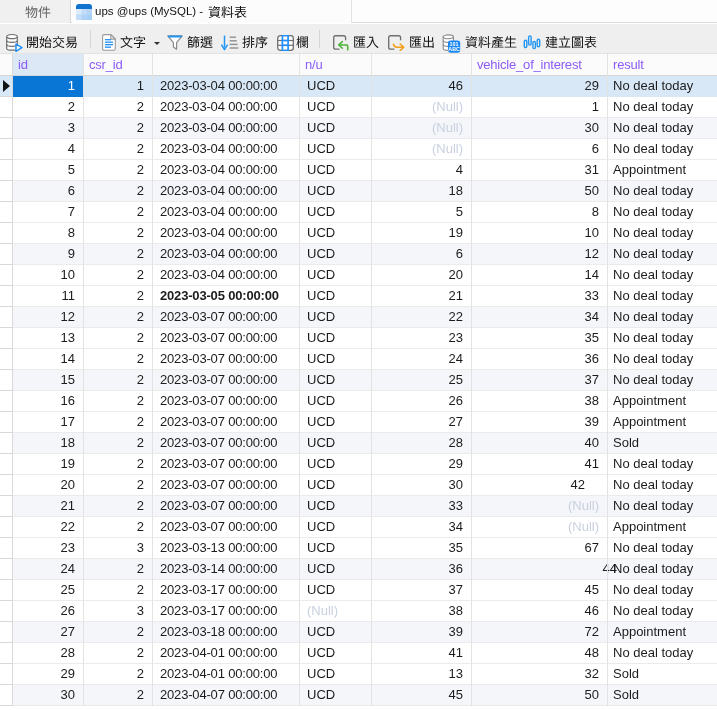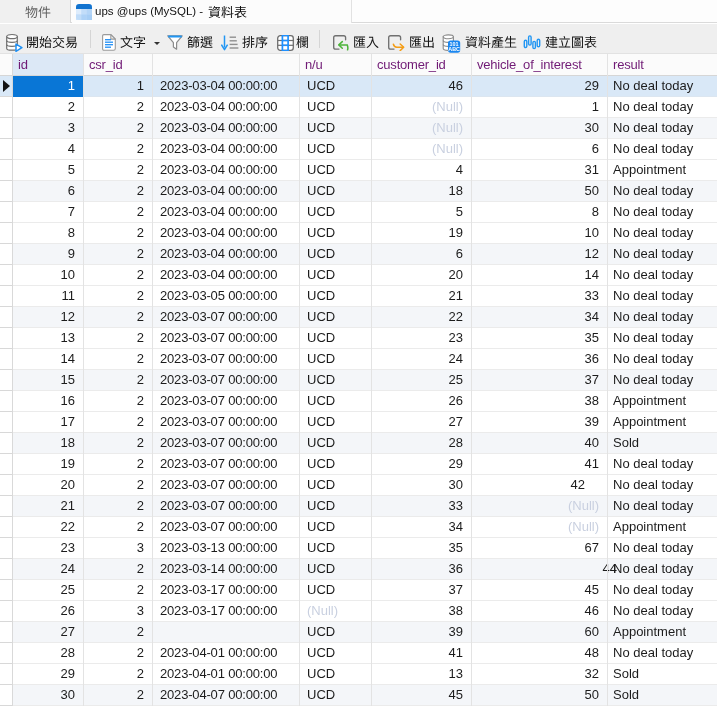--- a/index.html
+++ b/index.html
@@ -12,21 +12,21 @@
 #tab2{left:72px;top:0;width:280px;height:23px;background:#fcfcfc;
   border-right:1px solid #e2e2e2}
 #tabtitle{left:95px;top:0;height:23px;line-height:23px;
   font-size:11.5px;color:#101010}
 #toolbar{left:0;top:24px;width:717px;height:30px;
   background:#efefef;border-bottom:1px solid #e2e2e2}
 .tsep{top:30px;width:1px;height:18px;background:#d5d5d5}
 #hdr{left:0;top:54px;width:717px;height:22px;
   background:#fbfbfb;border-bottom:1px solid #d6d6d6}
 .hcell{position:absolute;top:0;height:21px;line-height:21px;font-size:13px;
-  letter-spacing:-.2px;color:#701a75;padding-left:5px;white-space:nowrap}
+  letter-spacing:-.2px;color:#8b5cf6;padding-left:5px;white-space:nowrap}
 .row{position:absolute;left:13px;width:704px;height:21px;
   border-bottom:1px solid #ebebeb;background:#fff}
 .row.tint{background:#f4f6f9}
 .row.sel{background:#d9e8f7;border-bottom-color:#dce6f0}
 .gut{position:absolute;left:0;width:13px;height:21px;background:#fff;
   border-bottom:1px solid #d8d8d8}
 .gut.sel{background:#d9e8f7}
 .cell{position:absolute;top:0;height:20px;line-height:20px;font-size:13px;
   color:#1c1c1c;white-space:nowrap;overflow:hidden}
 .rt{text-align:right}
@@ -160,21 +160,20 @@
       </g>
     </svg>
     <svg style="position:absolute;left:545px;top:34px" width="52" height="16.25" viewBox="0 -13 52 16.25">
       <path d="M4.29 -8.06H12.29V-7.29H4.29ZM4.93 -4.48H11.69V-3.74H4.93ZM4.38 -2.72H12.18V-1.94H4.38ZM7.55 -10.92H8.48V-0.64H7.55ZM5.12 -9.81H11.39V-5.49H5.03V-6.28H10.52V-9.04H5.12ZM0.83 -10.11H3.80V-9.24H0.83ZM1.78 -6.40H3.77V-5.52H1.66ZM3.43 -6.40H3.61L3.80 -6.41L4.34 -6.28Q4.04 -3.51 3.23 -1.70Q2.42 0.10 1.20 1.04Q1.13 0.94 1.00 0.81Q0.87 0.69 0.73 0.57Q0.58 0.44 0.48 0.39Q1.68 -0.47 2.43 -2.11Q3.19 -3.74 3.43 -6.20ZM1.74 -4.46Q2.15 -3.09 2.78 -2.25Q3.42 -1.40 4.28 -0.95Q5.13 -0.49 6.20 -0.33Q7.27 -0.17 8.50 -0.17Q8.66 -0.17 9.05 -0.17Q9.44 -0.17 9.95 -0.17Q10.45 -0.17 10.97 -0.17Q11.48 -0.17 11.89 -0.17Q12.31 -0.17 12.51 -0.18Q12.43 -0.08 12.36 0.08Q12.29 0.25 12.22 0.42Q12.15 0.58 12.13 0.71H11.45H8.49Q7.07 0.71 5.90 0.52Q4.73 0.33 3.80 -0.19Q2.86 -0.71 2.16 -1.68Q1.47 -2.64 1.01 -4.19ZM1.26 -5.11Q1.23 -5.21 1.16 -5.36Q1.08 -5.50 1.00 -5.65Q0.92 -5.81 0.86 -5.90Q1.04 -5.94 1.26 -6.16Q1.48 -6.38 1.68 -6.69Q1.82 -6.89 2.13 -7.41Q2.43 -7.93 2.78 -8.63Q3.13 -9.32 3.41 -10.02V-10.09L3.77 -10.26L4.39 -9.85Q3.82 -8.64 3.19 -7.53Q2.56 -6.42 1.96 -5.63V-5.62Q1.96 -5.62 1.86 -5.56Q1.75 -5.51 1.61 -5.43Q1.47 -5.36 1.36 -5.27Q1.26 -5.19 1.26 -5.11Z M14.26 -8.46H24.78V-7.49H14.26ZM13.70 -0.49H25.31V0.48H13.70ZM16.07 -6.56 17.03 -6.79Q17.29 -5.92 17.55 -4.93Q17.81 -3.94 18.02 -3.00Q18.23 -2.07 18.33 -1.31L17.30 -1.05Q17.20 -1.81 17.00 -2.76Q16.81 -3.70 16.56 -4.70Q16.32 -5.69 16.07 -6.56ZM21.98 -6.79 23.09 -6.59Q22.87 -5.79 22.60 -4.90Q22.33 -4.02 22.05 -3.14Q21.76 -2.26 21.47 -1.48Q21.18 -0.69 20.90 -0.07L19.94 -0.29Q20.23 -0.91 20.51 -1.72Q20.8 -2.52 21.07 -3.41Q21.35 -4.30 21.58 -5.17Q21.81 -6.03 21.98 -6.79ZM18.56 -10.74 19.51 -11.00Q19.71 -10.50 19.90 -9.92Q20.10 -9.33 20.20 -8.92L19.20 -8.62Q19.11 -9.05 18.93 -9.65Q18.76 -10.24 18.56 -10.74Z M30.71 -8.37V-7.51H34.24V-8.37ZM29.9 -8.94H35.09V-6.93H29.9ZM30.26 -4.54V-1.64H34.68V-4.54ZM29.48 -5.15H35.50V-1.03H29.48ZM31.71 -3.47V-2.70H33.22V-3.47ZM31.10 -3.99H33.87V-2.20H31.10ZM28.6 -6.33H36.43V-5.72H28.6ZM32.03 -7.32H32.88V-6.04H32.03ZM27.07 -10.39H37.96V1.03H37.01V-9.57H27.99V1.03H27.07ZM27.64 -0.33H37.50V0.51H27.64Z M40.37 -9.76H50.73V-8.92H40.37ZM41.03 -7.81H50.15V-7.01H41.03ZM39.84 -5.85H51.14V-5.00H39.84ZM44.98 -10.92H45.97V-5.16H44.98ZM44.77 -5.63 45.60 -5.24Q45.12 -4.65 44.48 -4.12Q43.84 -3.59 43.11 -3.11Q42.38 -2.63 41.61 -2.24Q40.85 -1.86 40.12 -1.59Q40.05 -1.70 39.94 -1.85Q39.82 -2.00 39.70 -2.14Q39.57 -2.29 39.47 -2.38Q40.18 -2.61 40.94 -2.96Q41.70 -3.30 42.41 -3.73Q43.12 -4.16 43.73 -4.65Q44.34 -5.13 44.77 -5.63ZM46.22 -5.41Q46.64 -4.16 47.40 -3.13Q48.15 -2.11 49.20 -1.36Q50.24 -0.62 51.57 -0.25Q51.45 -0.14 51.34 0.01Q51.22 0.16 51.11 0.31Q51.00 0.47 50.92 0.61Q49.54 0.14 48.47 -0.67Q47.40 -1.48 46.62 -2.63Q45.84 -3.77 45.33 -5.17ZM50.00 -4.50 50.80 -3.93Q50.15 -3.38 49.37 -2.83Q48.59 -2.27 47.93 -1.90L47.29 -2.40Q47.74 -2.68 48.23 -3.04Q48.72 -3.41 49.19 -3.78Q49.66 -4.16 50.00 -4.50ZM42.28 1.03 42.20 0.19 42.65 -0.19 46.53 -1.35Q46.54 -1.14 46.59 -0.90Q46.64 -0.65 46.68 -0.49Q45.33 -0.05 44.51 0.21Q43.68 0.48 43.23 0.63Q42.78 0.78 42.59 0.86Q42.39 0.95 42.28 1.03ZM42.28 1.03Q42.25 0.91 42.18 0.74Q42.11 0.57 42.02 0.41Q41.94 0.25 41.85 0.14Q42.02 0.05 42.19 -0.14Q42.35 -0.33 42.35 -0.71V-3.51H43.35V0.12Q43.35 0.12 43.25 0.18Q43.15 0.23 42.98 0.34Q42.82 0.44 42.66 0.57Q42.50 0.69 42.39 0.81Q42.28 0.92 42.28 1.03Z" fill="#161616"></path>
     </svg>
     <div id="hdr" class="abs">
       <div style="position:absolute;left:13px;top:0;width:70px;height:21px;background:#dce8f6"></div>
       <div class="hcell" style="left:13px;width:70px">id</div>
       <div class="hcell" style="left:84px;width:68px">csr_id</div>
       <div class="hcell" style="left:300px;width:71px">n/u</div>
-      <div class="hcell" style="left:372px;width:99px">customer_id</div>
       <div class="hcell" style="left:608px;width:109px">result</div>
       <div class="hcell" style="left:472px;width:135px">vehicle_of_interest</div>
     </div>
     <div class="gut sel" style="top:76px"></div>
     <div class="row sel" style="top:76px">
       <div style="position:absolute;left:0;top:0;width:70px;height:21px;background:#0976d6"></div>
       <span class="cell rt" style="left:0px;width:70px;padding-right:8px;color:#fff">1</span>
       <span class="cell rt" style="left:71px;width:68px;padding-right:8px;">1</span>
       <span class="cell date" style="left:140px;width:146px;padding-left:7px;">2023-03-04 00:00:00</span>
       <span class="cell" style="left:287px;width:71px;padding-left:7px;">UCD</span>
@@ -269,21 +268,21 @@
       <span class="cell date" style="left:140px;width:146px;padding-left:7px;">2023-03-04 00:00:00</span>
       <span class="cell" style="left:287px;width:71px;padding-left:7px;">UCD</span>
       <span class="cell rt" style="left:359px;width:99px;padding-right:8px;">20</span>
       <span class="cell rt" style="left:459px;width:135px;padding-right:8px;">14</span>
       <span class="cell" style="left:595px;width:109px;padding-left:5px;">No deal today</span>
     </div>
     <div class="gut" style="top:286px"></div>
     <div class="row" style="top:286px">
       <span class="cell rt" style="left:0px;width:70px;padding-right:8px;">11</span>
       <span class="cell rt" style="left:71px;width:68px;padding-right:8px;">2</span>
-      <span class="cell date" style="left:140px;width:146px;padding-left:7px;">2023-03-05 00:00:00</span>
+      <span class="cell date" style="left:140px;width:146px;padding-left:7px;font-weight:bold;">2023-03-05 00:00:00</span>
       <span class="cell" style="left:287px;width:71px;padding-left:7px;">UCD</span>
       <span class="cell rt" style="left:359px;width:99px;padding-right:8px;">21</span>
       <span class="cell rt" style="left:459px;width:135px;padding-right:8px;">33</span>
       <span class="cell" style="left:595px;width:109px;padding-left:5px;">No deal today</span>
     </div>
     <div class="gut" style="top:307px"></div>
     <div class="row tint" style="top:307px">
       <span class="cell rt" style="left:0px;width:70px;padding-right:8px;">12</span>
       <span class="cell rt" style="left:71px;width:68px;padding-right:8px;">2</span>
       <span class="cell date" style="left:140px;width:146px;padding-left:7px;">2023-03-07 00:00:00</span>
@@ -429,23 +428,24 @@
       <span class="cell date" style="left:140px;width:146px;padding-left:7px;">2023-03-17 00:00:00</span>
       <span class="cell null" style="left:287px;width:71px;padding-left:7px;">(Null)</span>
       <span class="cell rt" style="left:359px;width:99px;padding-right:8px;">38</span>
       <span class="cell rt" style="left:459px;width:135px;padding-right:8px;">46</span>
       <span class="cell" style="left:595px;width:109px;padding-left:5px;">No deal today</span>
     </div>
     <div class="gut" style="top:622px"></div>
     <div class="row tint" style="top:622px">
       <span class="cell rt" style="left:0px;width:70px;padding-right:8px;">27</span>
       <span class="cell rt" style="left:71px;width:68px;padding-right:8px;">2</span>
+      <span class="cell date" style="left:140px;width:146px;padding-left:7px;">2023-03-18 00:00:00</span>
       <span class="cell" style="left:287px;width:71px;padding-left:7px;">UCD</span>
       <span class="cell rt" style="left:359px;width:99px;padding-right:8px;">39</span>
-      <span class="cell rt" style="left:459px;width:135px;padding-right:8px;">60</span>
+      <span class="cell rt" style="left:459px;width:135px;padding-right:8px;">72</span>
       <span class="cell" style="left:595px;width:109px;padding-left:5px;">Appointment</span>
     </div>
     <div class="gut" style="top:643px"></div>
     <div class="row" style="top:643px">
       <span class="cell rt" style="left:0px;width:70px;padding-right:8px;">28</span>
       <span class="cell rt" style="left:71px;width:68px;padding-right:8px;">2</span>
       <span class="cell date" style="left:140px;width:146px;padding-left:7px;">2023-04-01 00:00:00</span>
       <span class="cell" style="left:287px;width:71px;padding-left:7px;">UCD</span>
       <span class="cell rt" style="left:359px;width:99px;padding-right:8px;">41</span>
       <span class="cell rt" style="left:459px;width:135px;padding-right:8px;">48</span>

